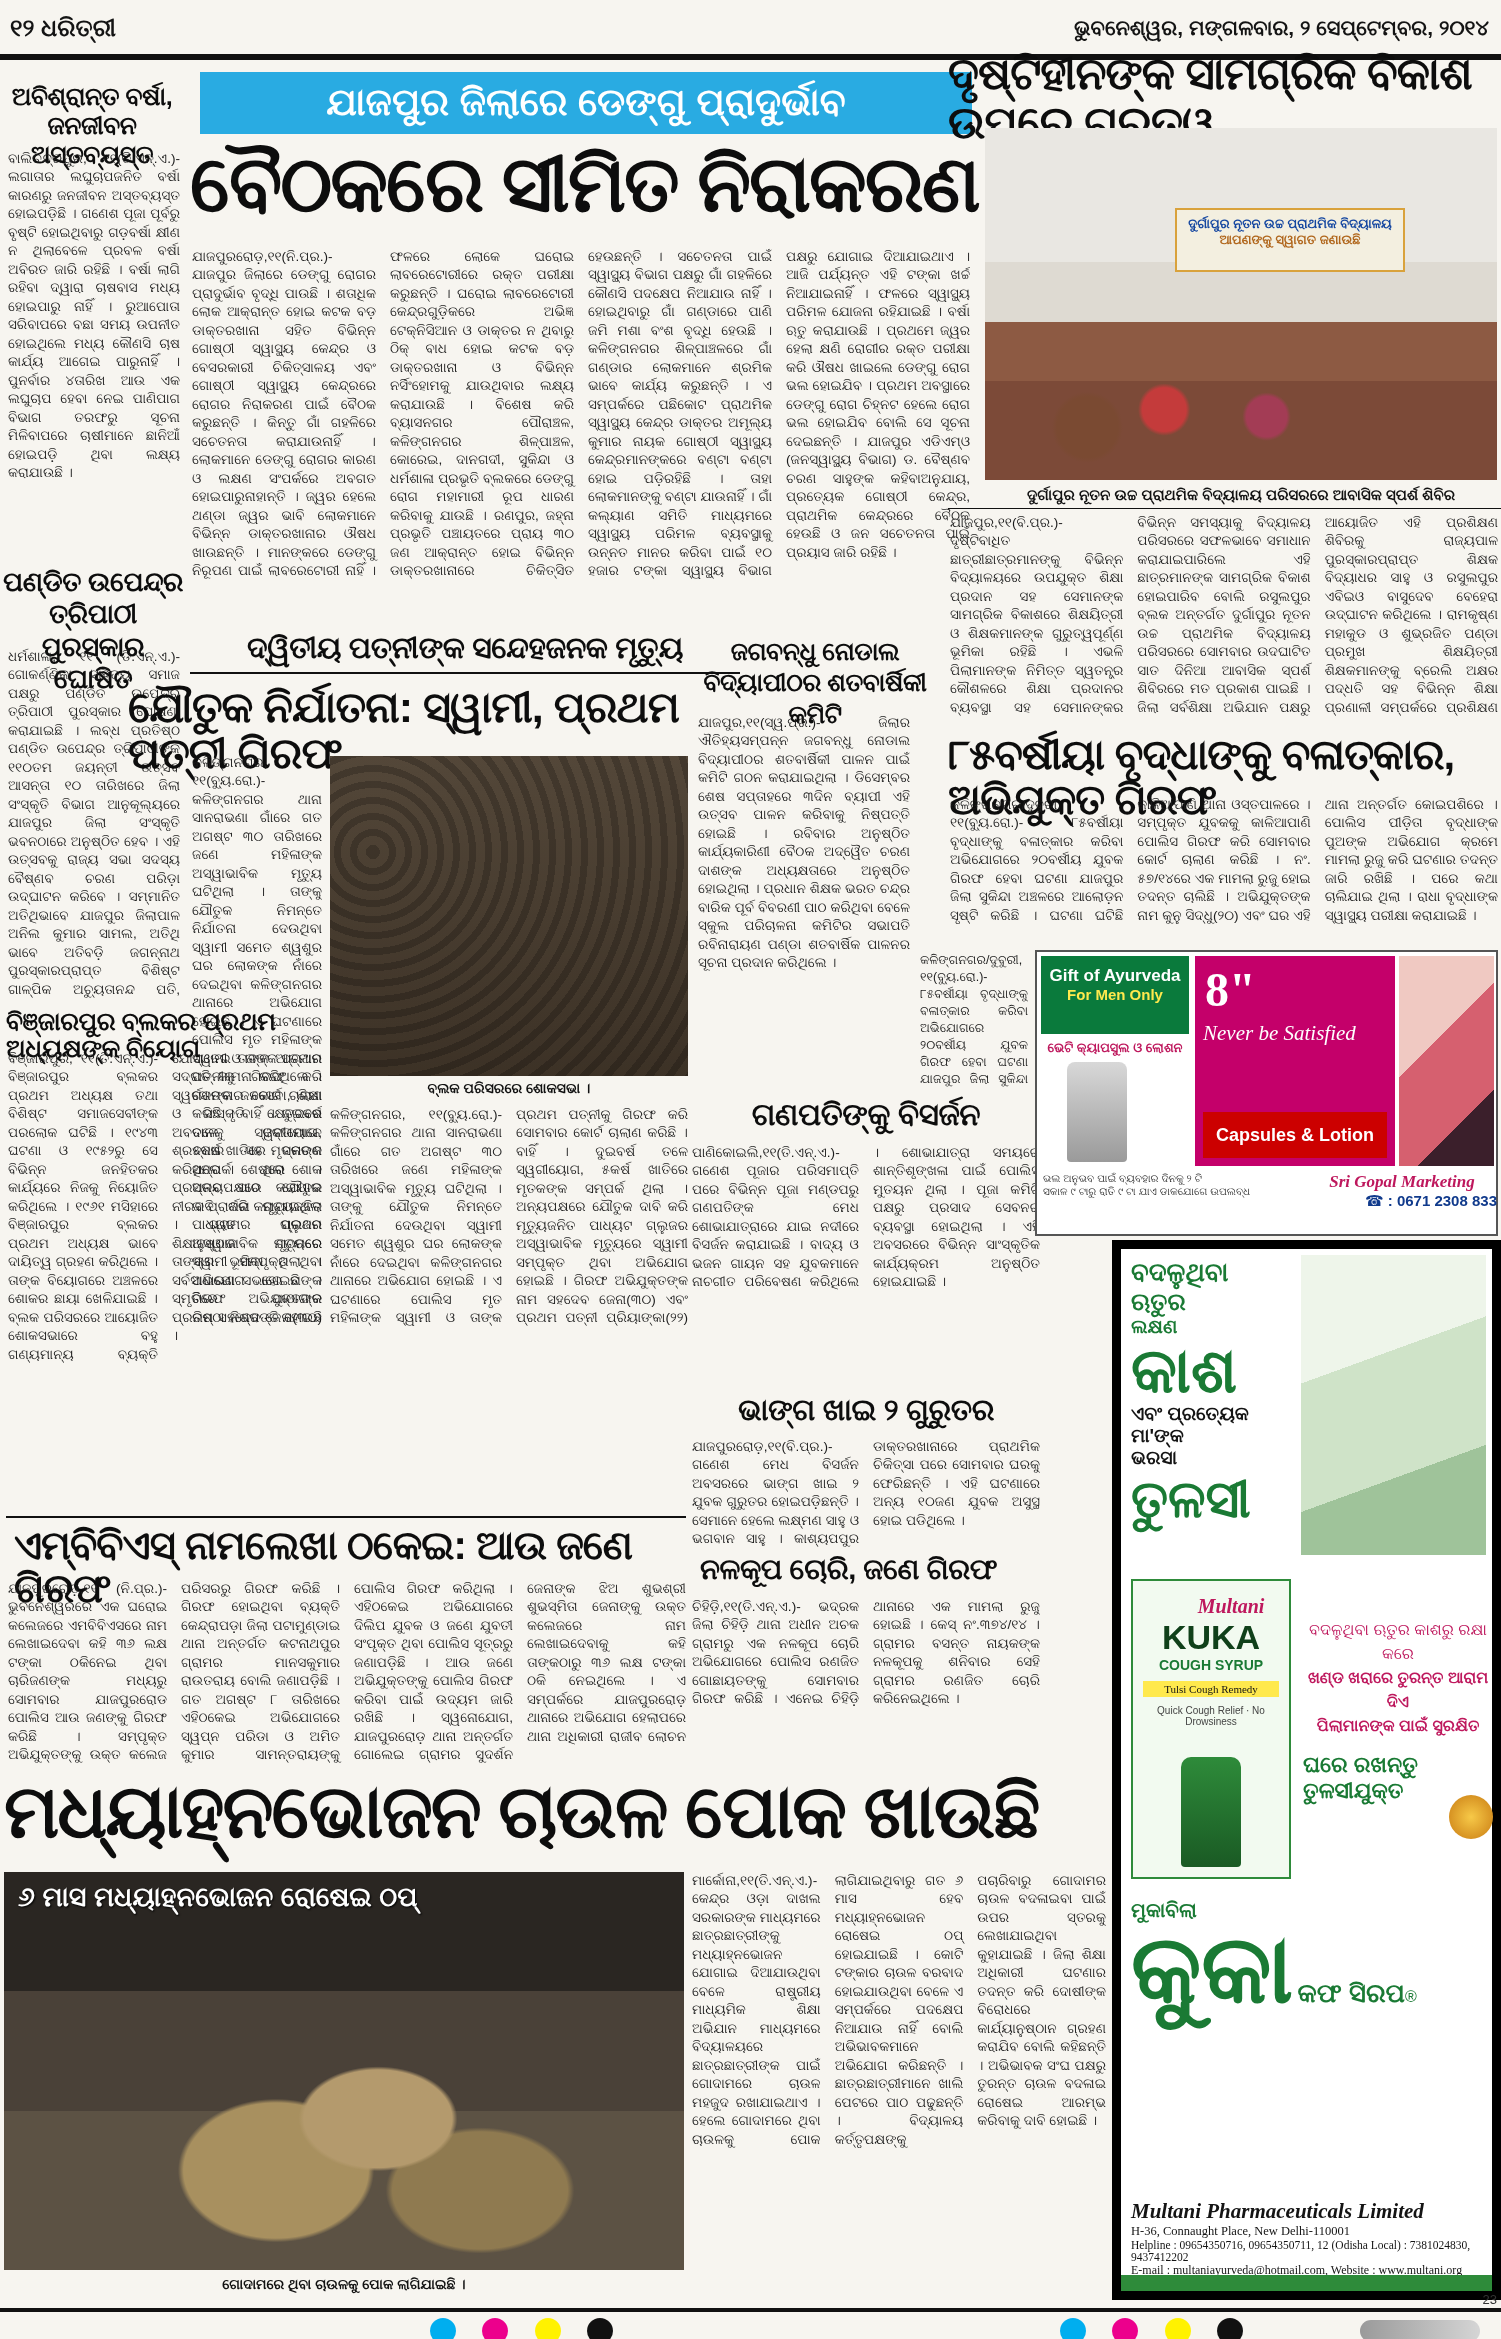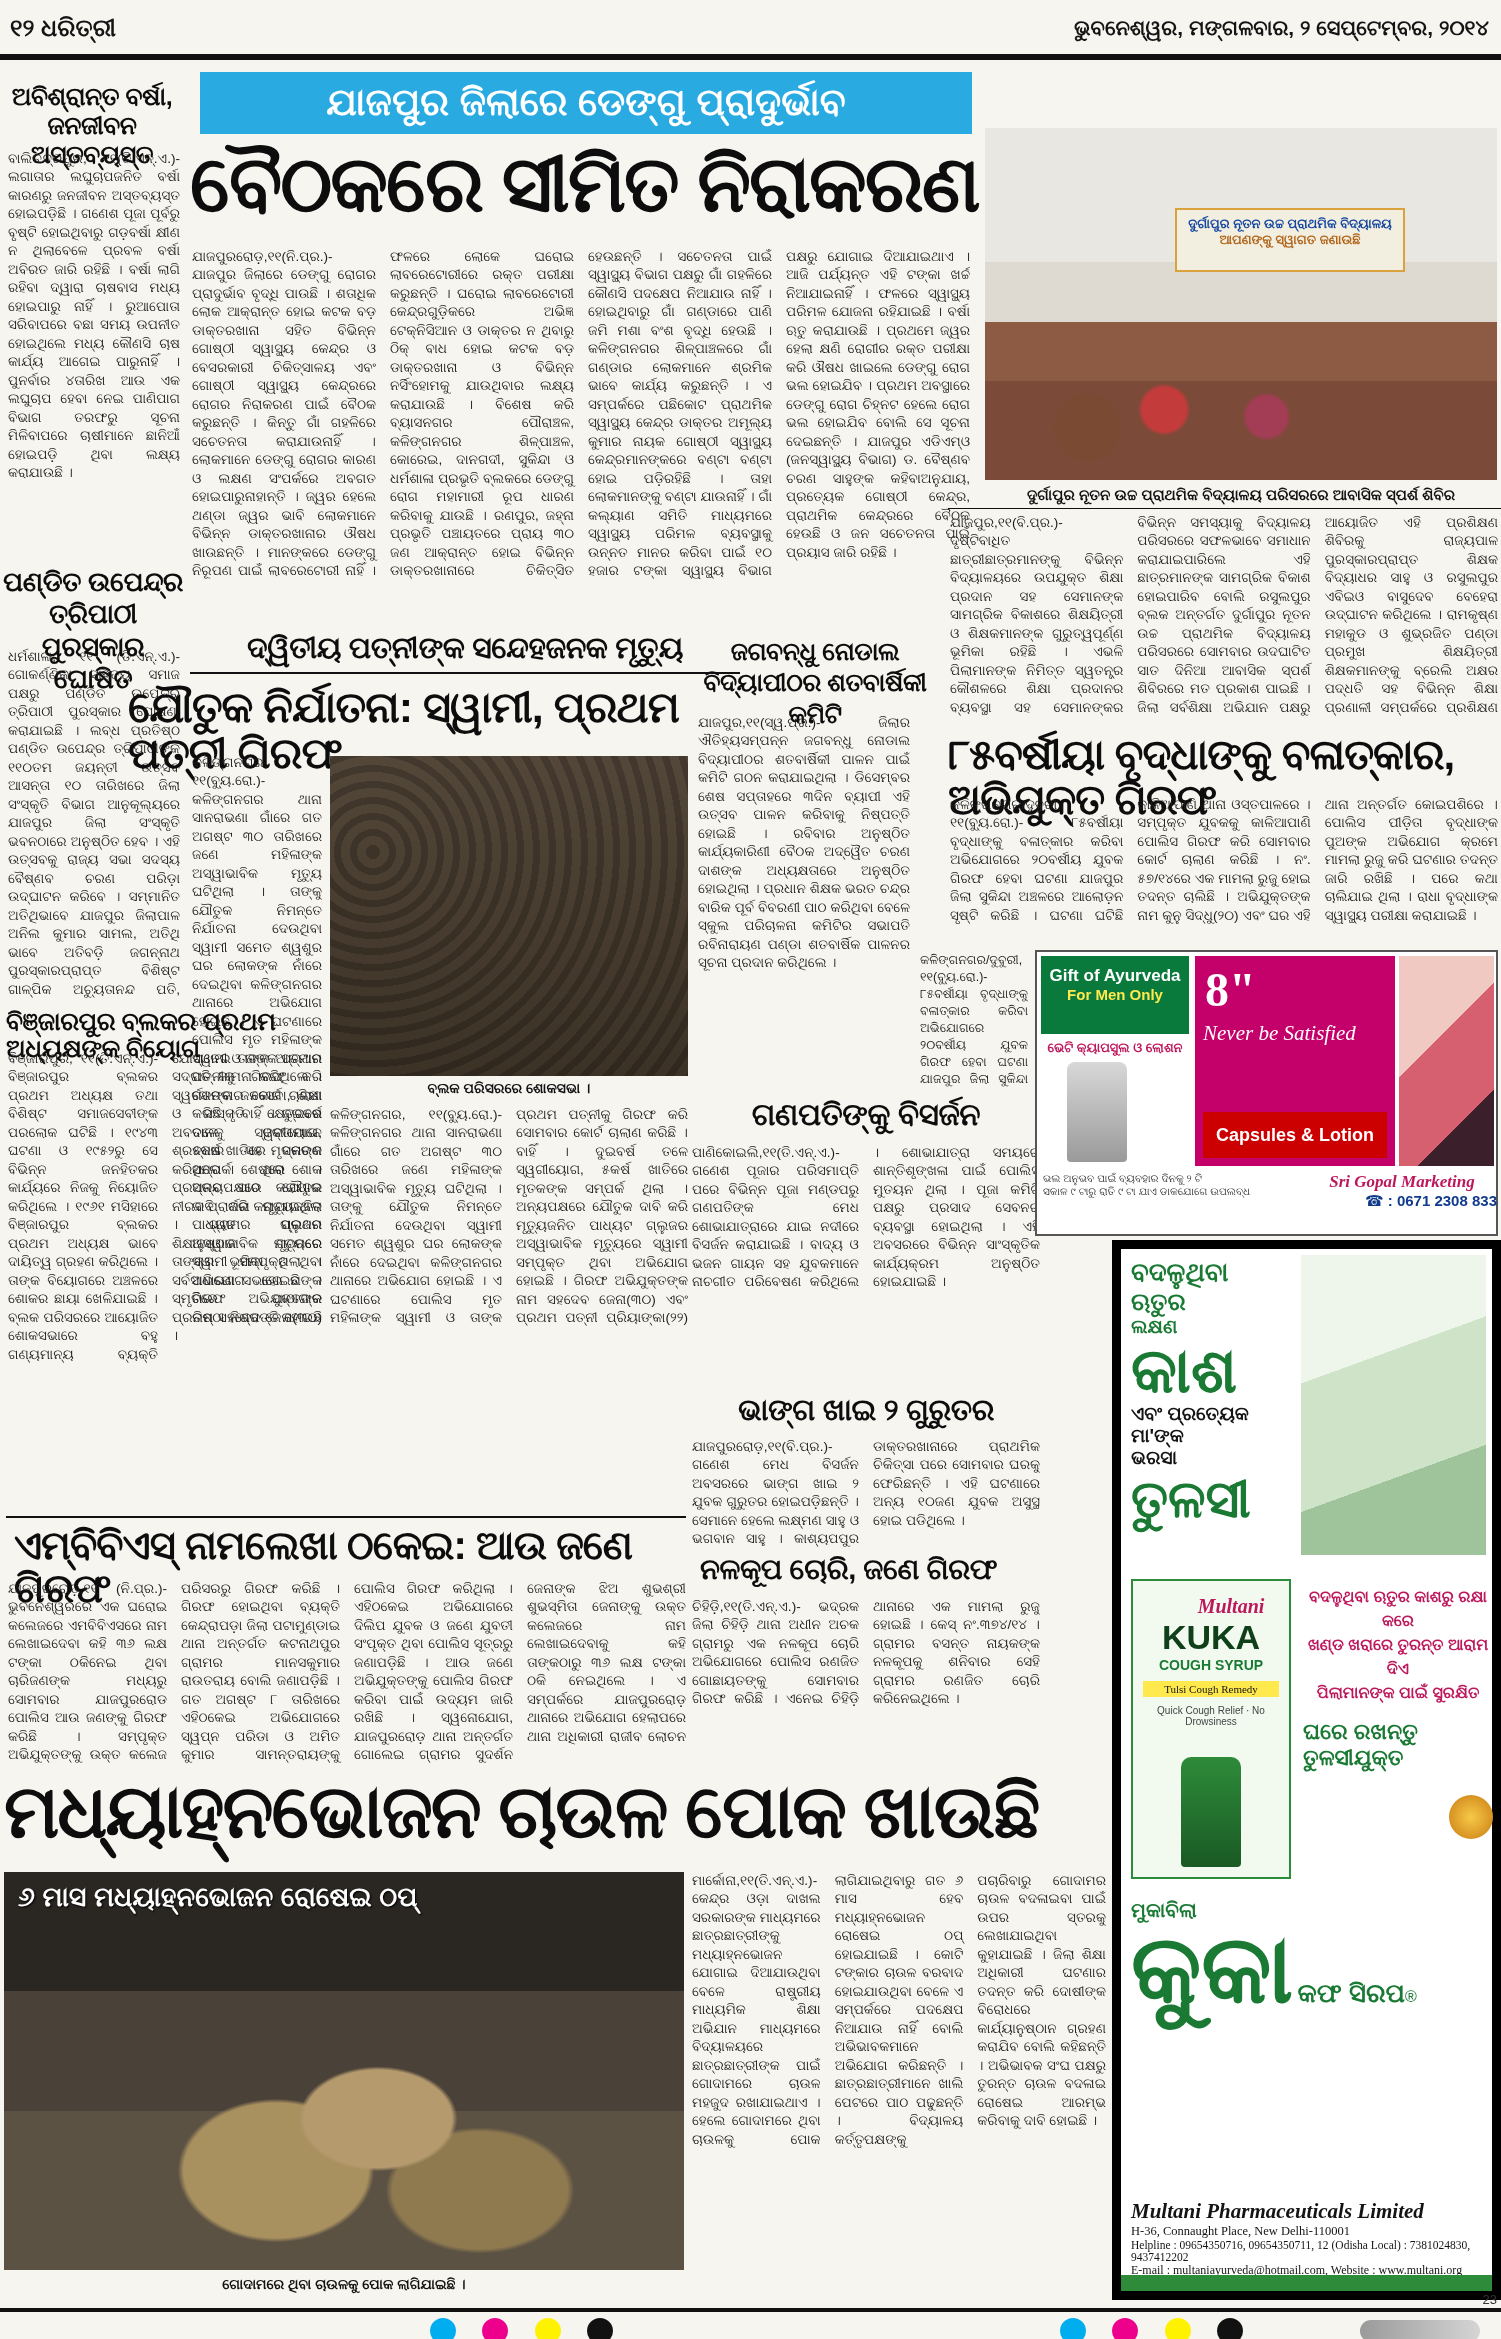--- a/index.html
+++ b/index.html
@@ -50,20 +50,21 @@
   <div class="abs hl center" style="left:4px;top:82px;width:176px;font-size:25px;line-height:1.15;">ଅବିଶ୍ରାନ୍ତ ବର୍ଷା, ଜନଜୀବନ ଅସ୍ତବ୍ୟସ୍ତ</div>
   <div class="abs body-txt" style="left:8px;top:150px;width:172px;height:408px;">ବାଲିଚନ୍ଦ୍ରପୁର, ୧୧(ତି.ଏନ୍.ଏ.)- ଲଗାତାର ଲଘୁଚାପଜନିତ ବର୍ଷା କାରଣରୁ ଜନଜୀବନ ଅସ୍ତବ୍ୟସ୍ତ ହୋଇପଡ଼ିଛି । ଗଣେଶ ପୂଜା ପୂର୍ବରୁ ବୃଷ୍ଟି ହୋଇଥିବାରୁ ଗଡ଼ବର୍ଷା କ୍ଷୀଣ ନ ଥିଲାବେଳେ ପ୍ରବଳ ବର୍ଷା ଅବିରତ ଜାରି ରହିଛି । ବର୍ଷା ଲାଗି ରହିବା ଦ୍ୱାରା ଚାଷବାସ ମଧ୍ୟ ହୋଇପାରୁ ନାହିଁ । ରୁଆପୋତା ସରିବାପରେ ବଛା ସମୟ ଉପନୀତ ହୋଇଥିଲେ ମଧ୍ୟ କୌଣସି ଚାଷ କାର୍ଯ୍ୟ ଆଗେଇ ପାରୁନାହିଁ । ପୁନର୍ବାର ୪ତାରିଖ ଆଉ ଏକ ଲଘୁଚାପ ହେବା ନେଇ ପାଣିପାଗ ବିଭାଗ ତରଫରୁ ସୂଚନା ମିଳିବାପରେ ଚାଷୀମାନେ ଛାନିଆଁ ହୋଇପଡ଼ି ଥିବା ଲକ୍ଷ୍ୟ କରାଯାଉଛି ।</div>
 
   <div class="abs hl center" style="left:2px;top:566px;width:182px;font-size:27px;line-height:1.2;">ପଣ୍ଡିତ ଉପେନ୍ଦ୍ର ତ୍ରିପାଠୀ ପୁରସ୍କାର ଘୋଷିତ</div>
   <div class="abs body-txt" style="left:8px;top:648px;width:172px;height:352px;">ଧର୍ମଶାଳା, ୧୧ (ଡି.ଏନ୍.ଏ.)- ଗୋକର୍ଣ୍ଣିକା ସାହିତ୍ୟ ସମାଜ ପକ୍ଷରୁ ପଣ୍ଡିତ ଉପେନ୍ଦ୍ର ତ୍ରିପାଠୀ ପୁରସ୍କାର ଘୋଷଣା କରାଯାଇଛି । ଲବ୍ଧ ପ୍ରତିଷ୍ଠ ପଣ୍ଡିତ ଉପେନ୍ଦ୍ର ତ୍ରିପାଠୀଙ୍କ ୧୧୦ତମ ଜୟନ୍ତୀ ଉତ୍ସବ ଆସନ୍ତା ୧୦ ତାରିଖରେ ଜିଲା ସଂସ୍କୃତି ବିଭାଗ ଆନୁକୂଲ୍ୟରେ ଯାଜପୁର ଜିଲା ସଂସ୍କୃତି ଭବନଠାରେ ଅନୁଷ୍ଠିତ ହେବ । ଏହି ଉତ୍ସବକୁ ରାଜ୍ୟ ସଭା ସଦସ୍ୟ ବୈଷ୍ଣବ ଚରଣ ପରିଡ଼ା ଉଦ୍‌ଘାଟନ କରିବେ । ସମ୍ମାନିତ ଅତିଥିଭାବେ ଯାଜପୁର ଜିଲାପାଳ ଅନିଲ କୁମାର ସାମଲ, ଅତିଥି ଭାବେ ଅତିବଡ଼ି ଜଗନ୍ନାଥ ପୁରସ୍କାରପ୍ରାପ୍ତ ବିଶିଷ୍ଟ ଗାଳ୍ପିକ ଅଚ୍ୟୁତାନନ୍ଦ ପତି, କେନ୍ଦ୍ର ସାହିତ୍ୟ ଏକାଡେମୀ ପୁରସ୍କାରପ୍ରାପ୍ତ ବିଶିଷ୍ଟ ଶିଶୁସାହିତ୍ୟିକ ଦାସ ବେନହୁର ଯୋଗଦେବାର କାର୍ଯ୍ୟକ୍ରମ ରହିଛି ।</div>
 
   <div class="abs hl" style="left:190px;top:142px;width:790px;font-size:78px;letter-spacing:-2px;">ବୈଠକରେ ସୀମିତ ନିରାକରଣ</div>
   <div class="abs kicker-band" style="left:200px;top:72px;width:772px;height:62px;font-size:38px;">ଯାଜପୁର ଜିଲାରେ ଡେଙ୍ଗୁ ପ୍ରାଦୁର୍ଭାବ</div>
   <div class="abs body-txt cols4" style="left:192px;top:248px;width:778px;height:375px;">ଯାଜପୁରରୋଡ଼,୧୧(ନି.ପ୍ର.)- ଯାଜପୁର ଜିଲାରେ ଡେଙ୍ଗୁ ରୋଗର ପ୍ରାଦୁର୍ଭାବ ବୃଦ୍ଧି ପାଉଛି । ଶତାଧିକ ଲୋକ ଆକ୍ରାନ୍ତ ହୋଇ କଟକ ବଡ଼ ଡାକ୍ତରଖାନା ସହିତ ବିଭିନ୍ନ ଗୋଷ୍ଠୀ ସ୍ୱାସ୍ଥ୍ୟ କେନ୍ଦ୍ର ଓ ବେସରକାରୀ ଚିକିତ୍ସାଳୟ ଏବଂ ଗୋଷ୍ଠୀ ସ୍ୱାସ୍ଥ୍ୟ କେନ୍ଦ୍ରରେ ରୋଗର ନିରାକରଣ ପାଇଁ ବୈଠକ କରୁଛନ୍ତି । କିନ୍ତୁ ଗାଁ ଗହଳିରେ ସଚେତନତା କରାଯାଉନାହିଁ । ଲୋକମାନେ ଡେଙ୍ଗୁ ରୋଗର କାରଣ ଓ ଲକ୍ଷଣ ସଂପର୍କରେ ଅବଗତ ହୋଇପାରୁନାହାନ୍ତି । ଜ୍ୱର ହେଲେ ଥଣ୍ଡା ଜ୍ୱର ଭାବି ଲୋକମାନେ ବିଭିନ୍ନ ଡାକ୍ତରଖାନାର ଔଷଧ ଖାଉଛନ୍ତି । ମାନଙ୍କରେ ଡେଙ୍ଗୁ ନିରୂପଣ ପାଇଁ ଲାବରେଟୋରୀ ନାହିଁ । ଫଳରେ ଲୋକେ ଘରୋଇ ଲାବରେଟୋରୀରେ ରକ୍ତ ପରୀକ୍ଷା କରୁଛନ୍ତି । ଘରୋଇ ଲାବରେଟୋରୀ କେନ୍ଦ୍ରଗୁଡ଼ିକରେ ଅଭିଜ୍ଞ ଟେକ୍ନିସିଆନ ଓ ଡାକ୍ତର ନ ଥିବାରୁ ଠିକ୍ ବାଧ ହୋଇ କଟକ ବଡ଼ ଡାକ୍ତରଖାନା ଓ ବିଭିନ୍ନ ନର୍ସିଂହୋମକୁ ଯାଉଥିବାର ଲକ୍ଷ୍ୟ କରାଯାଉଛି । ବିଶେଷ କରି ବ୍ୟାସନଗର ପୌରାଞ୍ଚଳ, କଳିଙ୍ଗନଗର ଶିଳ୍ପାଞ୍ଚଳ, କୋରେଇ, ଦାନଗଦୀ, ସୁକିନ୍ଦା ଓ ଧର୍ମଶାଳା ପ୍ରଭୃତି ବ୍ଲକରେ ଡେଙ୍ଗୁ ରୋଗ ମହାମାରୀ ରୂପ ଧାରଣ କରିବାକୁ ଯାଉଛି । ରଣପୁର, ଜହ୍ନା ପ୍ରଭୃତି ପଞ୍ଚାୟତରେ ପ୍ରାୟ ୩୦ ଜଣ ଆକ୍ରାନ୍ତ ହୋଇ ବିଭିନ୍ନ ଡାକ୍ତରଖାନାରେ ଚିକିତ୍ସିତ ହେଉଛନ୍ତି । ସଚେତନତା ପାଇଁ ସ୍ୱାସ୍ଥ୍ୟ ବିଭାଗ ପକ୍ଷରୁ ଗାଁ ଗହଳିରେ କୌଣସି ପଦକ୍ଷେପ ନିଆଯାଉ ନାହିଁ । ହୋଇଥିବାରୁ ଗାଁ ଗଣ୍ଡାରେ ପାଣି ଜମି ମଶା ବଂଶ ବୃଦ୍ଧି ହେଉଛି । କଳିଙ୍ଗନଗର ଶିଳ୍ପାଞ୍ଚଳରେ ଗାଁ ଗଣ୍ଡାର ଲୋକମାନେ ଶ୍ରମିକ ଭାବେ କାର୍ଯ୍ୟ କରୁଛନ୍ତି । ଏ ସମ୍ପର୍କରେ ପଛିକୋଟ ପ୍ରାଥମିକ ସ୍ୱାସ୍ଥ୍ୟ କେନ୍ଦ୍ର ଡାକ୍ତର ଅମୂଲ୍ୟ କୁମାର ନାୟକ ଗୋଷ୍ଠୀ ସ୍ୱାସ୍ଥ୍ୟ କେନ୍ଦ୍ରମାନଙ୍କରେ ବଣ୍ଟା ବଣ୍ଟା ହୋଇ ପଡ଼ିରହିଛି । ତାହା ଲୋକମାନଙ୍କୁ ବଣ୍ଟା ଯାଉନାହିଁ । ଗାଁ କଲ୍ୟାଣ ସମିତି ମାଧ୍ୟମରେ ସ୍ୱାସ୍ଥ୍ୟ ପରିମଳ ବ୍ୟବସ୍ଥାକୁ ଉନ୍ନତ ମାନର କରିବା ପାଇଁ ୧୦ ହଜାର ଟଙ୍କା ସ୍ୱାସ୍ଥ୍ୟ ବିଭାଗ ପକ୍ଷରୁ ଯୋଗାଇ ଦିଆଯାଇଥାଏ । ଆଜି ପର୍ଯ୍ୟନ୍ତ ଏହି ଟଙ୍କା ଖର୍ଚ୍ଚ ନିଆଯାଇନାହିଁ । ଫଳରେ ସ୍ୱାସ୍ଥ୍ୟ ପରିମଳ ଯୋଜନା ରହିଯାଇଛି । ବର୍ଷା ଋତୁ କରାଯାଉଛି । ପ୍ରଥମେ ଜ୍ୱର ହେଲା କ୍ଷଣି ରୋଗୀର ରକ୍ତ ପରୀକ୍ଷା କରି ଔଷଧ ଖାଇଲେ ଡେଙ୍ଗୁ ରୋଗ ଭଲ ହୋଇଯିବ । ପ୍ରଥମ ଅବସ୍ଥାରେ ଡେଙ୍ଗୁ ରୋଗ ଚିହ୍ନଟ ହେଲେ ରୋଗ ଭଲ ହୋଇଯିବ ବୋଲି ସେ ସୂଚନା ଦେଇଛନ୍ତି । ଯାଜପୁର ଏଡିଏମ୍‌ଓ (ଜନସ୍ୱାସ୍ଥ୍ୟ ବିଭାଗ) ଡ. ବୈଷ୍ଣବ ଚରଣ ସାହୁଙ୍କ କହିବାଅନୁଯାୟ, ପ୍ରତ୍ୟେକ ଗୋଷ୍ଠୀ କେନ୍ଦ୍ର, ପ୍ରାଥମିକ କେନ୍ଦ୍ରରେ ବୈଠକ ହେଉଛି ଓ ଜନ ସଚେତନତା ପାଇଁ ପ୍ରୟାସ ଜାରି ରହିଛି ।</div>
 
+  <div class="abs hl" style="left:948px;top:50px;width:553px;font-size:45px;letter-spacing:-1px;">ଦୃଷ୍ଟିହୀନଙ୍କ ସାମଗ୍ରିକ ବିକାଶ ଉପରେ ଗୁରୁତ୍ୱ</div>
   <div class="abs photo photo-meeting" style="left:985px;top:128px;width:512px;height:352px;">
     <div class="banner-in-photo abs" style="left:190px;top:80px;width:230px;height:64px;padding-top:6px;font-size:13px;">
       <div>ଦୁର୍ଗାପୁର ନୂତନ ଉଚ୍ଚ ପ୍ରାଥମିକ ବିଦ୍ୟାଳୟ</div>
       <div style="color:#b0661c;">ଆପଣଙ୍କୁ ସ୍ୱାଗତ ଜଣାଉଛି</div>
     </div>
   </div>
   <div class="abs caption center" style="left:985px;top:486px;width:512px;">ଦୁର୍ଗାପୁର ନୂତନ ଉଚ୍ଚ ପ୍ରାଥମିକ ବିଦ୍ୟାଳୟ ପରିସରରେ ଆବାସିକ ସ୍ପର୍ଶ ଶିବିର</div>
   <div class="abs rule" style="left:948px;top:508px;width:553px;height:1px;"></div>
   <div class="abs body-txt cols3" style="left:950px;top:514px;width:548px;height:210px;">ଯାଜପୁର,୧୧(ବି.ପ୍ର.)- ଦୃଷ୍ଟିବାଧିତ ଛାତ୍ରୀଛାତ୍ରମାନଙ୍କୁ ବିଭିନ୍ନ ବିଦ୍ୟାଳୟରେ ଉପଯୁକ୍ତ ଶିକ୍ଷା ପ୍ରଦାନ ସହ ସେମାନଙ୍କ ସାମଗ୍ରିକ ବିକାଶରେ ଶିକ୍ଷୟିତ୍ରୀ ଓ ଶିକ୍ଷକମାନଙ୍କ ଗୁରୁତ୍ୱପୂର୍ଣ୍ଣ ଭୂମିକା ରହିଛି । ଏଭଳି ପିଲାମାନଙ୍କ ନିମିତ୍ତ ସ୍ୱତନ୍ତ୍ର କୌଶଳରେ ଶିକ୍ଷା ପ୍ରଦାନର ବ୍ୟବସ୍ଥା ସହ ସେମାନଙ୍କର ବିଭିନ୍ନ ସମସ୍ୟାକୁ ବିଦ୍ୟାଳୟ ପରିସରରେ ସଫଳଭାବେ ସମାଧାନ କରାଯାଇପାରିଲେ ଏହି ଛାତ୍ରମାନଙ୍କ ସାମଗ୍ରିକ ବିକାଶ ହୋଇପାରିବ ବୋଲି ରସୁଲପୁର ବ୍ଲକ ଅନ୍ତର୍ଗତ ଦୁର୍ଗାପୁର ନୂତନ ଉଚ୍ଚ ପ୍ରାଥମିକ ବିଦ୍ୟାଳୟ ପରିସରରେ ସୋମବାର ଉଦଘାଟିତ ସାତ ଦିନିଆ ଆବାସିକ ସ୍ପର୍ଶ ଶିବିରରେ ମତ ପ୍ରକାଶ ପାଇଛି । ଜିଲା ସର୍ବଶିକ୍ଷା ଅଭିଯାନ ପକ୍ଷରୁ ଆୟୋଜିତ ଏହି ପ୍ରଶିକ୍ଷଣ ଶିବିରକୁ ରାଜ୍ୟପାଳ ପୁରସ୍କାରପ୍ରାପ୍ତ ଶିକ୍ଷକ ବିଦ୍ୟାଧର ସାହୁ ଓ ରସୁଲପୁର ଏବିଇଓ ବାସୁଦେବ ବେହେରା ଉଦ୍‌ଘାଟନ କରିଥିଲେ । ରାମକୃଷ୍ଣ ମହାକୁଡ ଓ ଶୁଭ୍ରଜିତ ପଣ୍ଡା ପ୍ରମୁଖ ଶିକ୍ଷୟିତ୍ରୀ ଶିକ୍ଷକମାନଙ୍କୁ ବ୍ରେଲି ଅକ୍ଷର ପଦ୍ଧତି ସହ ବିଭିନ୍ନ ଶିକ୍ଷା ପ୍ରଣାଳୀ ସମ୍ପର୍କରେ ପ୍ରଶିକ୍ଷଣ ଦେଇଥିଲେ । ସିଆରସିସି ପ୍ରଦୀପ କୁମାର ପ୍ରଧାନ, ବିଦ୍ୟାଳୟର ପ୍ରଧାନ ଶିକ୍ଷକ ଉପେଶ କୁମାର ଦାଶ ଓ ପ୍ରତାପ କୁମାର ପ୍ରଧାନ ପ୍ରମୁଖ ଶିବିର ପରିଚାଳନା କରିଥିଲେ । ଶିବିରରେ ରସୁଲପୁର ବ୍ଲକର ୪୦ ଜଣ ଶିକ୍ଷୟିତ୍ରୀ ଶିକ୍ଷକ ଯୋଗଦେଇଥିଲେ । ଶିବିରରେ ସଂଘମିତ୍ରା ସେନାପତି, ଶିକ୍ଷକ ଯୋଗଦେଇଥିଲେ ।</div>
 
@@ -143,21 +144,21 @@
     </div>
     <div class="abs" style="left:10px;top:330px;width:160px;height:300px;border:2px solid #2e8b3a;background:#f2faf0;text-align:center;">
       <div class="red ad-serif" style="font-size:20px;font-style:italic;font-weight:bold;margin-top:14px;padding-left:40px;">Multani</div>
       <div style="font-size:34px;font-weight:bold;color:#10401a;">KUKA</div>
       <div class="green" style="font-size:14px;font-weight:bold;">COUGH SYRUP</div>
       <div style="font-size:11px;background:#ffe94d;margin:8px 10px;padding:2px;font-family:Liberation Serif, serif;">Tulsi Cough Remedy</div>
       <div style="font-size:10px;color:#444;">Quick Cough Relief · No Drowsiness</div>
       <div class="abs" style="left:48px;bottom:10px;width:60px;height:110px;background:linear-gradient(#2e8b3a,#1a5a24);border-radius:10px 10px 4px 4px;"></div>
     </div>
     <div class="abs" style="left:182px;top:336px;width:190px;">
-      <div class="red" style="font-size:16px;font-weight:bold;line-height:1.5;">ବଦଳୁଥିବା ଋତୁର କାଶରୁ ରକ୍ଷା କରେ</div>
+      <div class="red" style="font-size:16px;font-weight:normal;line-height:1.5;margin-top:33px;">ବଦଳୁଥିବା ଋତୁର କାଶରୁ ରକ୍ଷା କରେ</div>
       <div class="red" style="font-size:16px;font-weight:bold;line-height:1.5;">ଖଣ୍ଡ ଖରାରେ ତୁରନ୍ତ ଆରାମ ଦିଏ</div>
       <div class="red" style="font-size:16px;font-weight:bold;line-height:1.5;">ପିଲାମାନଙ୍କ ପାଇଁ ସୁରକ୍ଷିତ</div>
       <div class="green" style="font-size:22px;font-weight:bold;margin-top:14px;">ଘରେ ରଖନ୍ତୁ ତୁଳସୀଯୁକ୍ତ</div>
       <div class="abs" style="right:0px;top:210px;width:44px;height:44px;border-radius:50%;background:radial-gradient(#f7c948,#c97b12);"></div>
     </div>
     <div class="abs" style="left:10px;top:650px;width:360px;">
       <div class="green" style="font-size:20px;font-weight:bold;">ମୁକାବିଲା</div>
       <span class="green" style="font-size:95px;font-weight:bold;line-height:1;">କୁକା</span>
       <span class="green" style="font-size:26px;font-weight:bold;">କଫ ସିରପ</span><span style="font-size:16px;color:#1a7a34;">®</span>
     </div>

